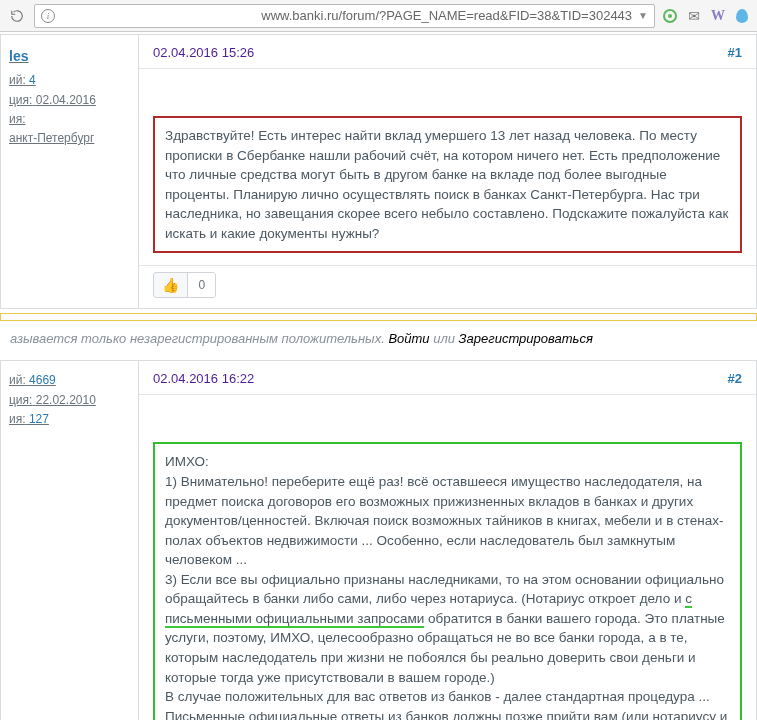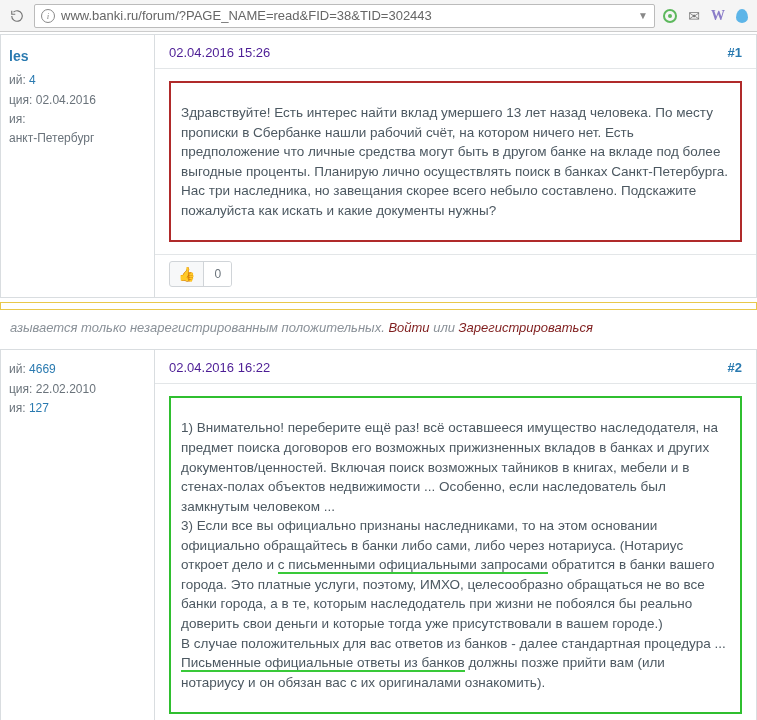--- a/index.html
+++ b/index.html
@@ -42,46 +42,47 @@
   .addr-field .info-icon {
     width: 14px; height: 14px;
     border: 1px solid #888;
     border-radius: 50%;
     display: flex; align-items: center; justify-content: center;
     font-size: 9px; color: #888;
     font-family: Georgia, serif;
     font-style: italic;
     flex-shrink: 0;
   }
-  .addr-field .url { flex: 1; }
+  .addr-field .url { flex: 1; text-align: right; }
   .addr-field .drop { color: #888; font-size: 10px; }
   .tb-icon { width: 18px; height: 18px; display:flex; align-items:center; justify-content:center; }
   .ic-target { width:14px;height:14px;border:2px solid #5db85d;border-radius:50%;position:relative;}
   .ic-target::after{content:'';position:absolute;top:3px;left:3px;width:4px;height:4px;background:#5db85d;border-radius:50%;}
   .ic-mail { font-size:14px; color:#777; }
   .ic-w { font-family:Georgia,serif; font-size:14px; color:#8a7cc8; font-weight:bold;}
   .ic-drop { width:12px;height:14px;background:#5db5e8;border-radius:50% 50% 50% 50% / 60% 60% 40% 40%; transform:rotate(0deg);}
 
   
   .forum { padding-top: 2px; }
   .post {
     display: flex;
     border: 1px solid #d9dde0;
     background: #fff;
     margin-bottom: 4px;
   }
   .post-side {
-    width: 154px;
+    width: 138px;
     flex-shrink: 0;
     background: #fff;
     border-right: 1px solid #d9dde0;
     padding: 10px 8px;
     font-size: 12px;
     color: #6a737b;
     line-height: 1.6;
+    text-decoration: underline;
   }
   .post-side .uname { color:#2a7ab0; font-weight:bold; font-size:14px; margin-bottom:4px;}
   .post-side a.count { color:#2a7ab0; }
   .post-main { flex: 1; }
   .post-head {
     display: flex;
     justify-content: space-between;
     padding: 10px 14px 8px;
     border-bottom: 1px solid #e3e6e8;
     font-size: 13px;
@@ -89,21 +90,22 @@
   .post-head .date { color: #4c1d95; }
   .post-head .num { color: #2a7ab0; font-weight: bold; }
   .post-body {
     padding: 12px 14px;
     color: #4c5861;
     line-height: 1.45;
     font-size: 13.5px;
   }
   .hl-box {
     border: 2px solid;
-    padding: 20px 10px;
+    padding: 8px 10px;
+    margin-top: 35px;
   }
   .hl-red { border-color: #b02a2a; }
   .hl-green { border-color: #2fbf2f; }
   .ul-green {
     color:#4c5861;
     border-bottom: 2px solid #39c939;
     padding-bottom: 0px;
     display: inline;
   }
   .post-foot {
@@ -138,21 +140,21 @@
     background: #fff;
     height: 8px;
     margin: 2px 0 2px;
   }
   .guest-strip {
     padding: 8px 10px 14px;
     font-style: italic;
     color: #8a9198;
     font-size: 13px;
   }
-  .guest-strip a { color: #7f1d1d; font-style: italic; text-decoration: none; }
+  .guest-strip a { color: #000000; font-style: italic; text-decoration: none; }
 </style>
 </head>
 <body>
 
 <div class="addr-bar">
   <div class="nav-btn">
     <svg width="14" height="14" viewBox="0 0 24 24" fill="none" stroke="#777" stroke-width="2">
         <path d="M3 12a9 9 0 1 0 3-6.7"></path>
         <path d="M3 3v6h6"></path>
       </svg>
@@ -231,20 +233,21 @@
         <a class="count">127</a>
       </div>
     </div>
     <div class="post-main">
       <div class="post-head">
         <span class="date">02.04.2016 16:22</span>
         <a class="num">#2</a>
       </div>
       <div class="post-body">
         <div class="hl-box hl-green">
+          <div>ИМХО:</div>
           <div>1) Внимательно! переберите ещё раз! всё оставшееся имущество наследодателя, на предмет поиска договоров его возможных прижизненных вкладов в банках и других документов/ценностей. Включая поиск возможных тайников в книгах, мебели и в стенах-полах объектов недвижимости ... Особенно, если наследователь был замкнутым человеком ...</div>
           <div>
             <span>3) Если все вы официально признаны наследниками, то на этом основании официально обращайтесь в банки либо сами, либо через нотариуса. (Нотариус откроет дело и </span><span class="ul-green">с письменными официальными запросами</span><span> обратится в банки вашего города. Это платные услуги, поэтому, ИМХО, целесообразно обращаться не во все банки города, а в те, которым наследодатель при жизни не побоялся бы реально доверить свои деньги и которые тогда уже присутствовали в вашем городе.)</span>
           </div>
           <div>В случае положительных для вас ответов из банков - далее стандартная процедура ...</div>
           <div>
             <span class="ul-green">Письменные официальные ответы из банков</span><span> должны позже прийти вам (или нотариусу и он обязан вас с их оригиналами ознакомить).</span>
           </div>
         </div>
       </div>

